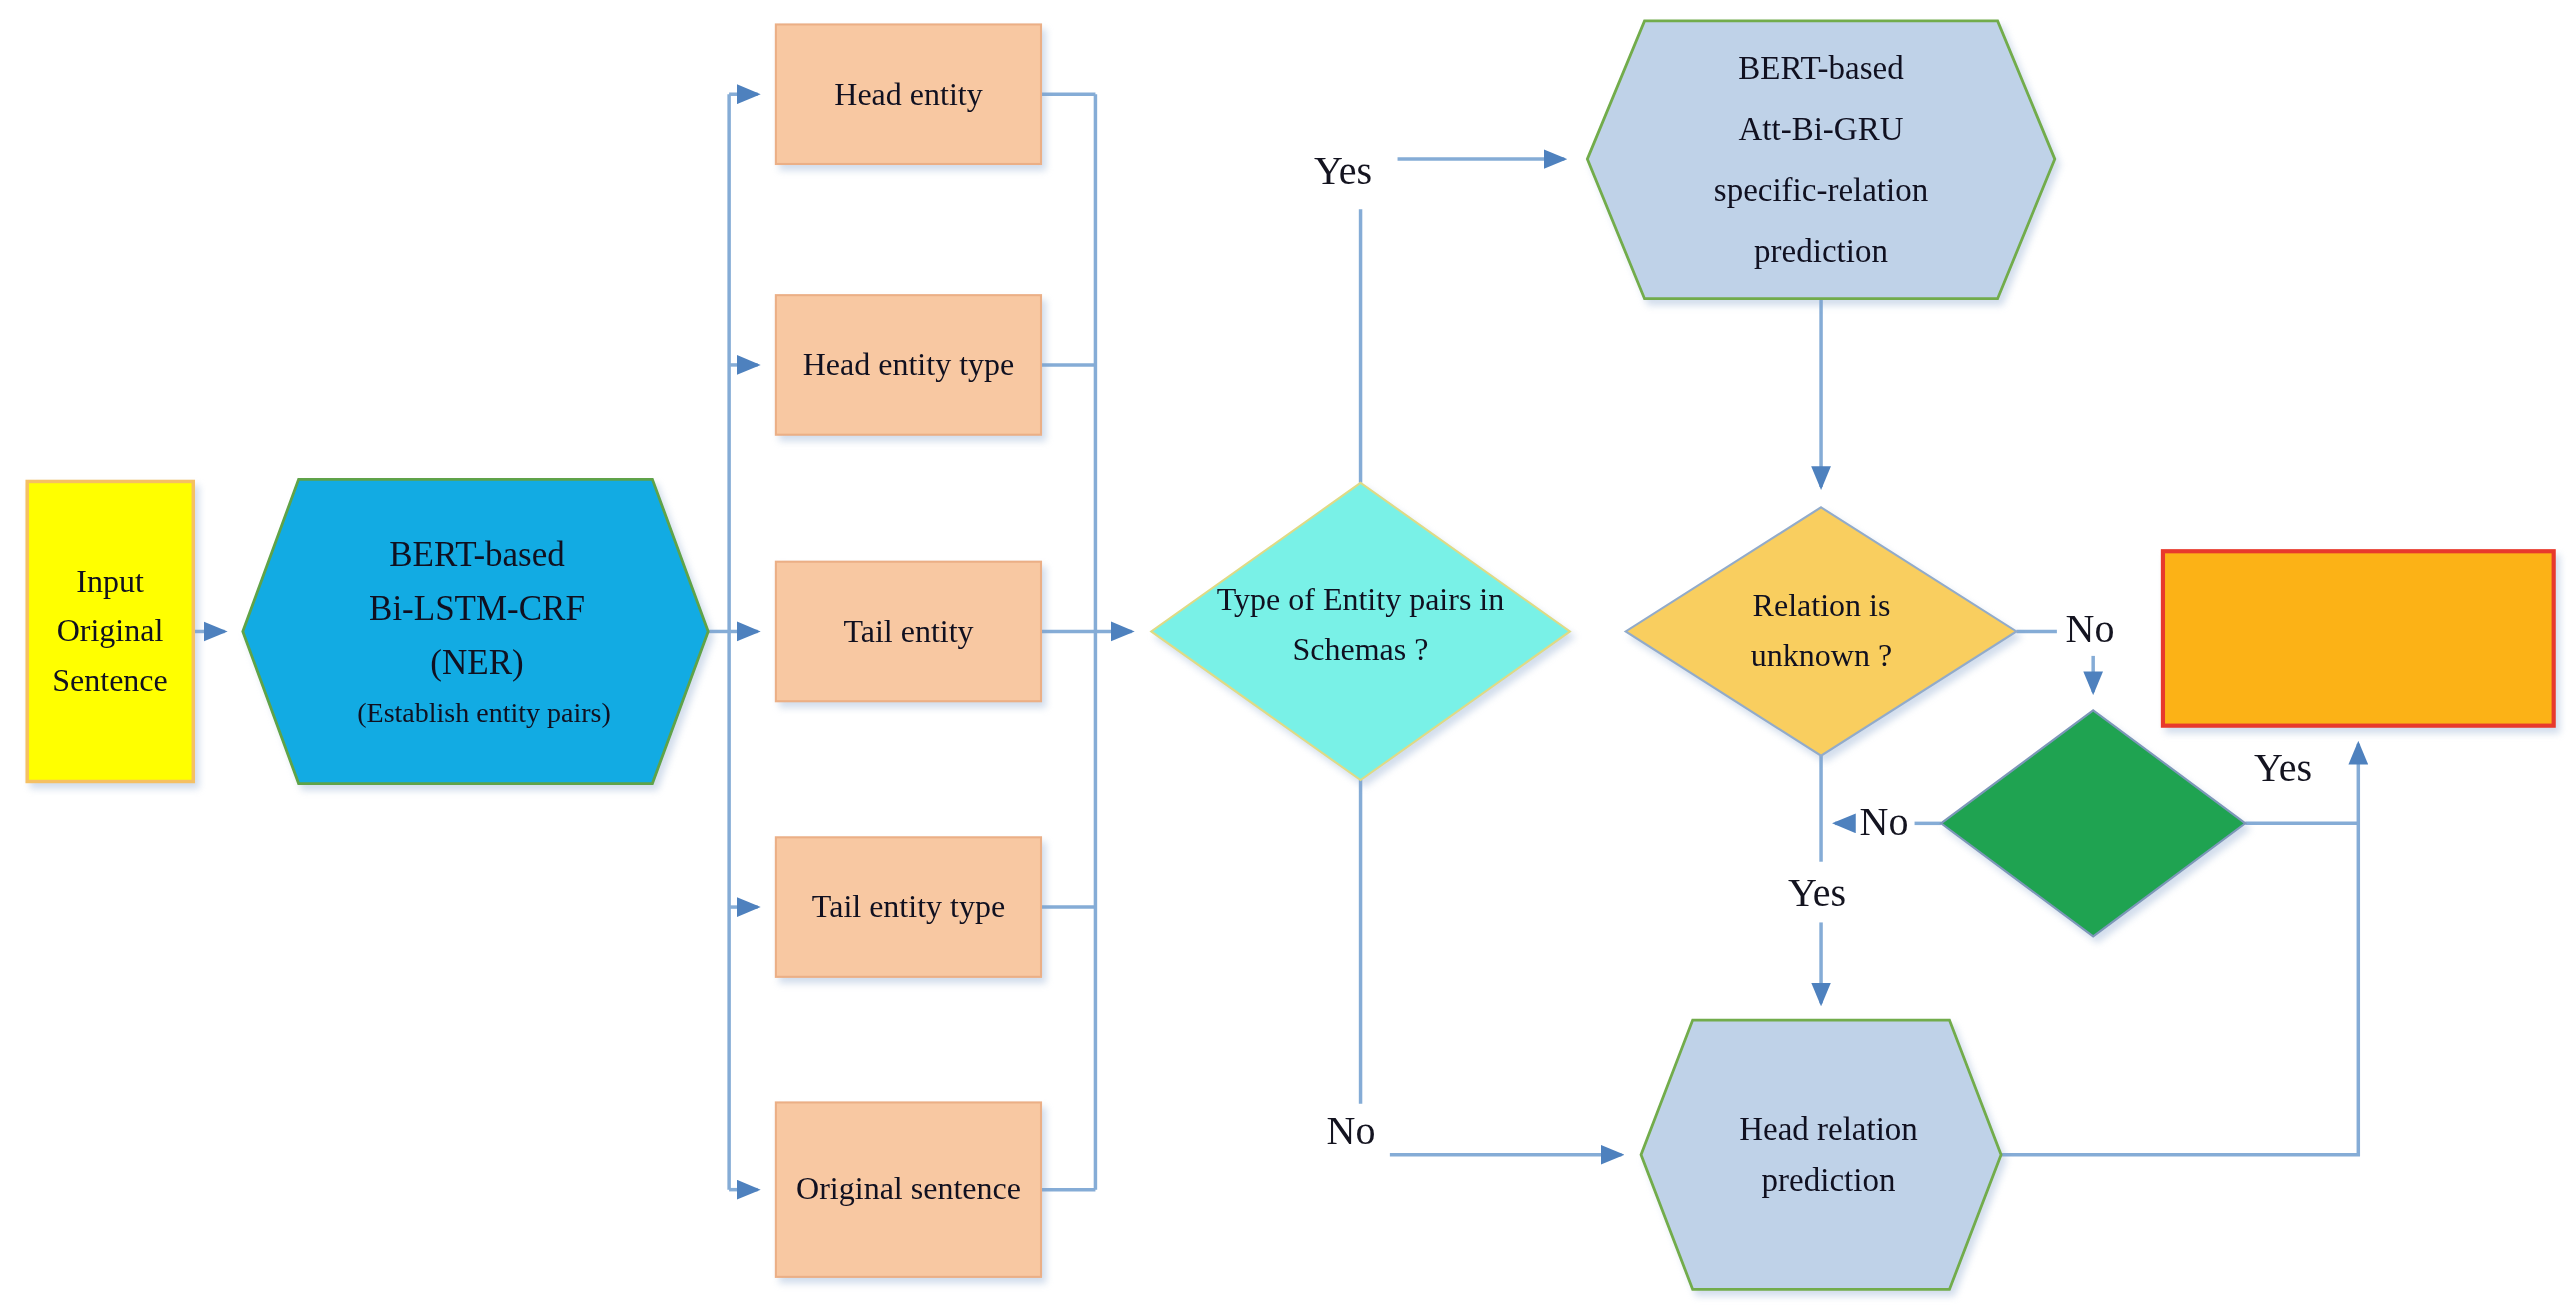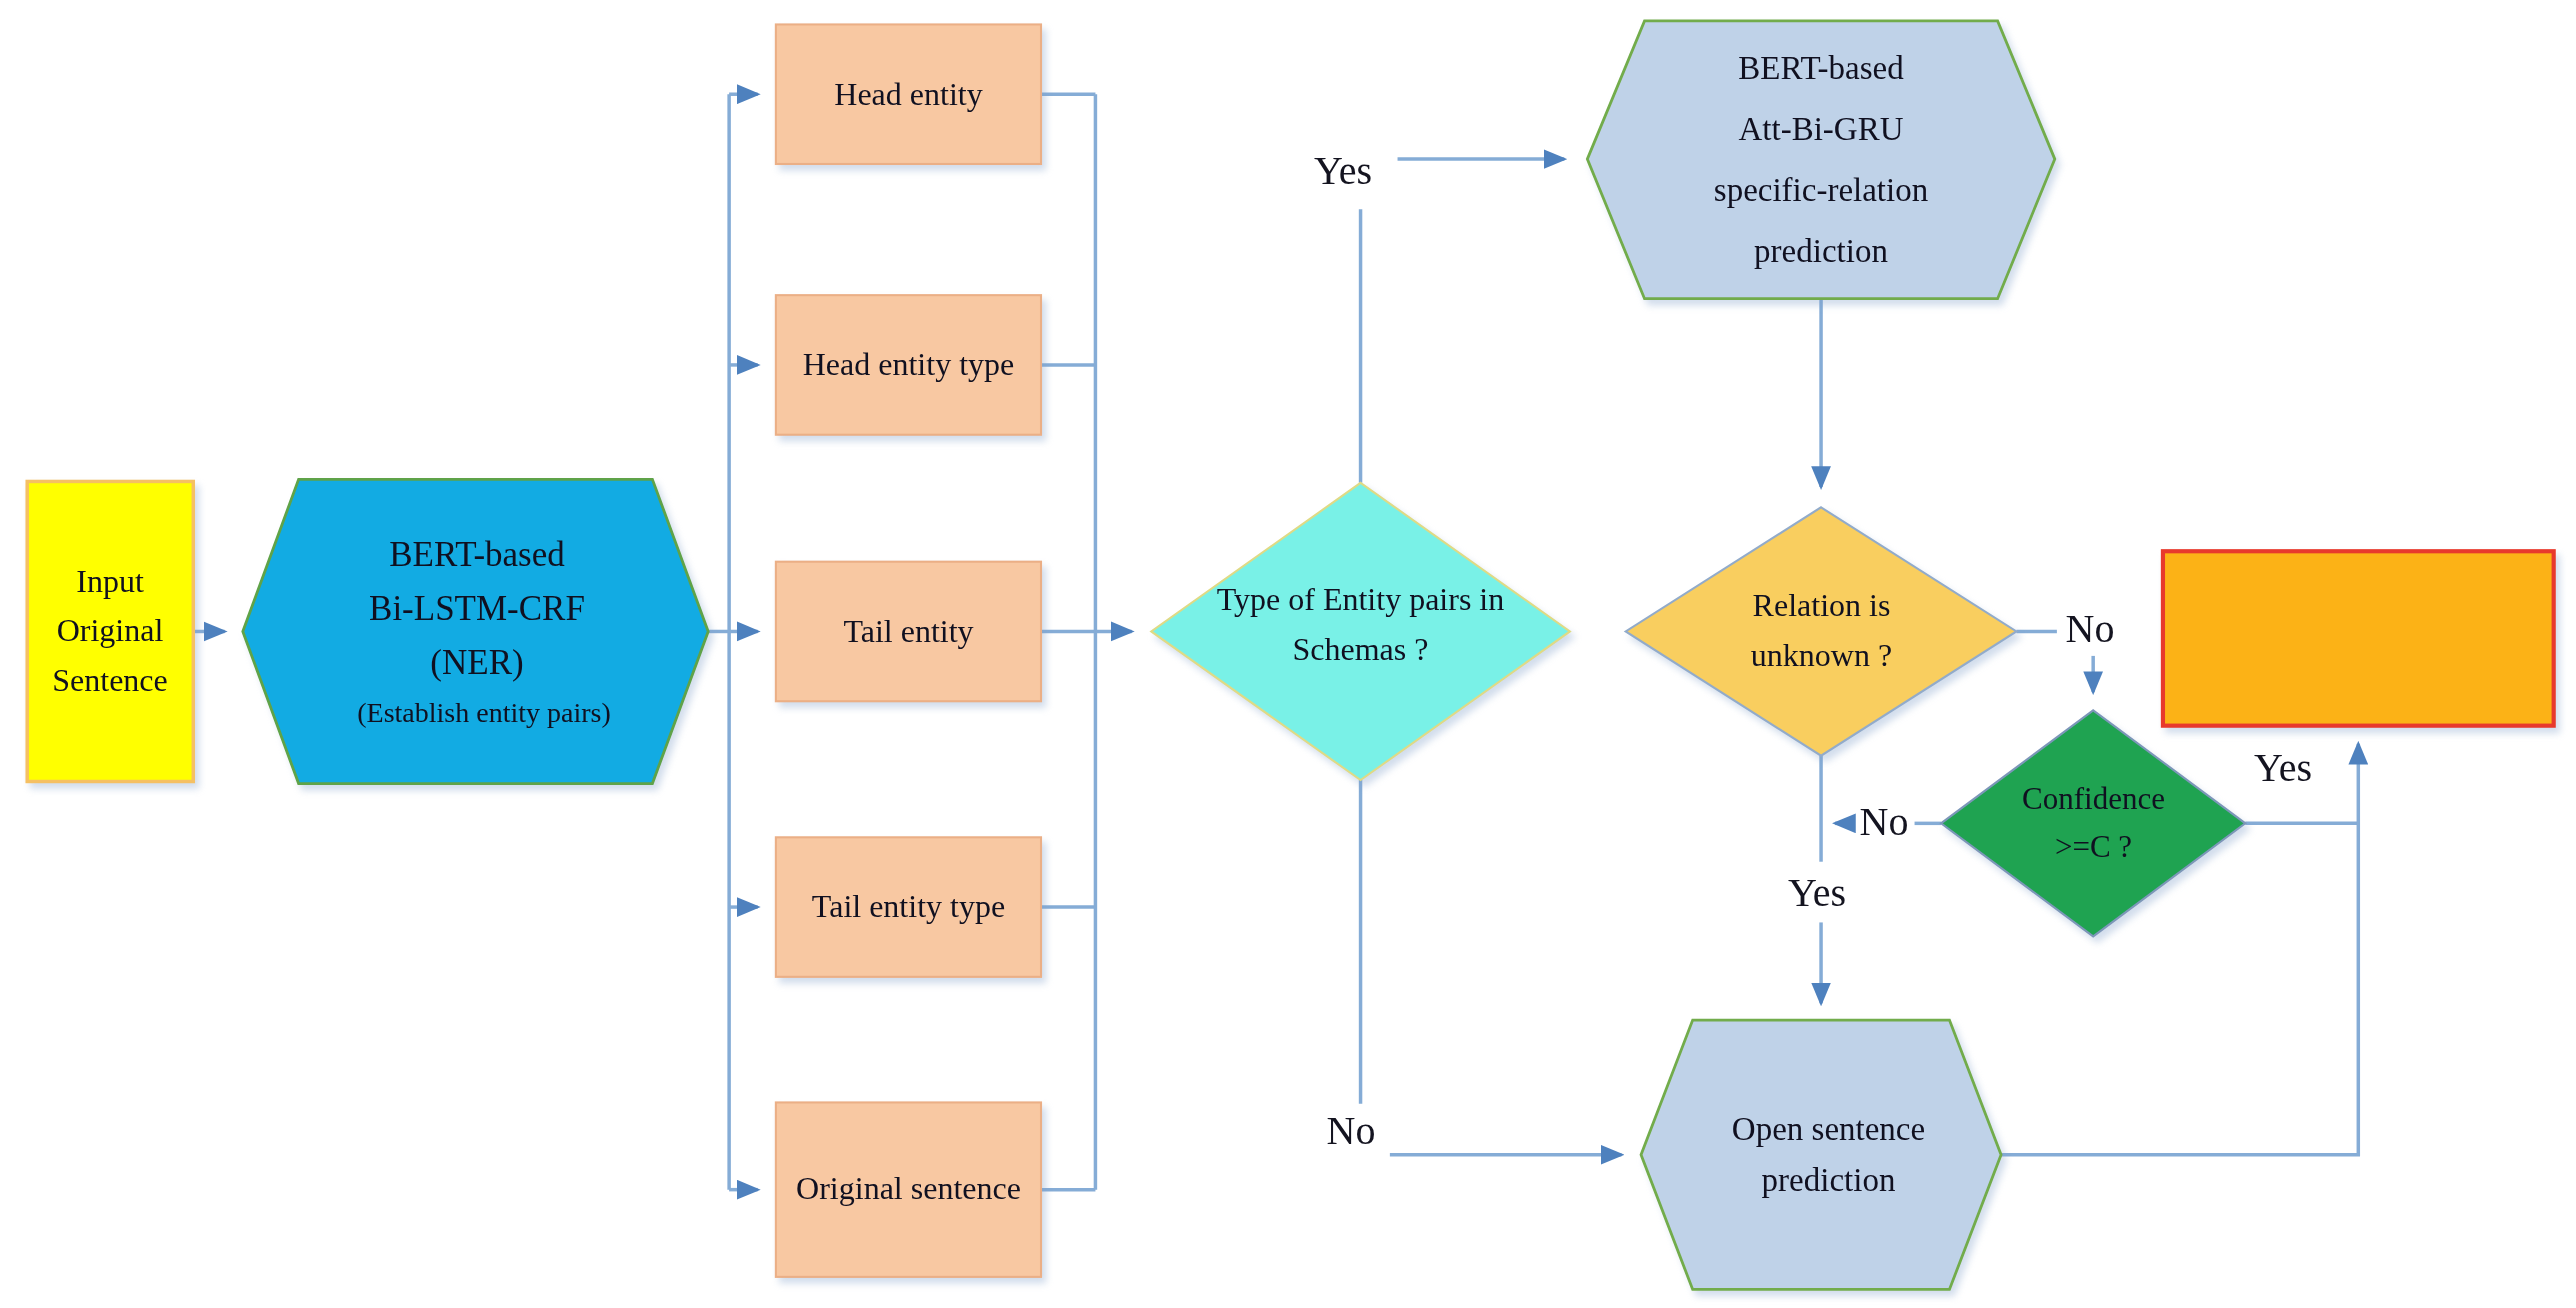--- a/index.html
+++ b/index.html
@@ -124,28 +124,24 @@
     <span>Att-Bi-GRU</span>
     <span>specific-relation</span>
     <span>prediction</span>
   </div>
 
   <div class="node-text fs46" style="left:1654px;top:516px;width:335px;height:230px;">
     <span>Relation is</span>
     <span>unknown ?</span>
   </div>
 
-  <div class="node-text fs44" style="left:1954px;top:722px;width:279px;height:202px;">
-    <span>Confidence</span>
-    <span>&gt;=C ?</span>
-  </div>
 
 
   <div class="node-text fs48" style="left:1661px;top:1026px;width:335px;height:258px;">
-    <span>Open sentence</span>
+    <span>Head relation</span>
     <span>prediction</span>
   </div>
 
   <div class="edge-label" style="left:1343px;top:170px;">Yes</div>
   <div class="edge-label" style="left:1351px;top:1130px;">No</div>
   <div class="edge-label" style="left:2090px;top:628px;">No</div>
   <div class="edge-label" style="left:1817px;top:892px;">Yes</div>
   <div class="edge-label" style="left:1884px;top:821px;">No</div>
   <div class="edge-label" style="left:2283px;top:767px;">Yes</div>
 

